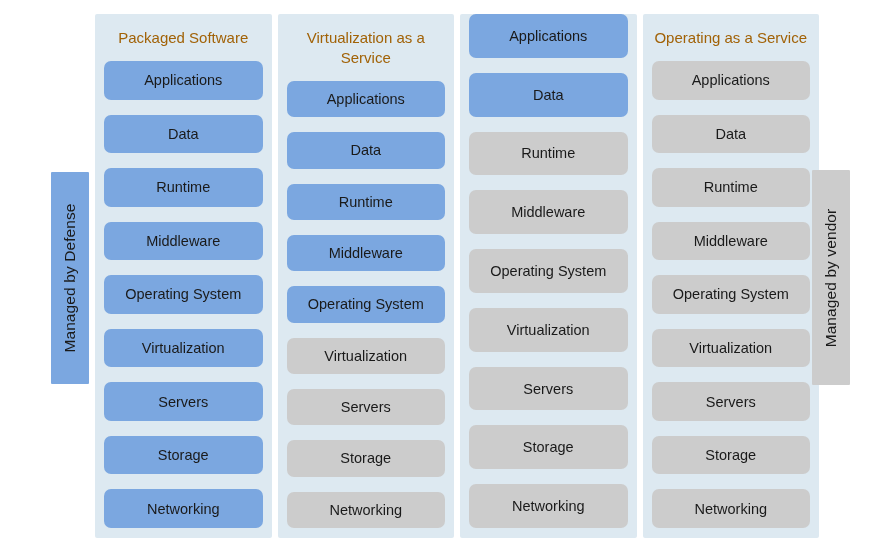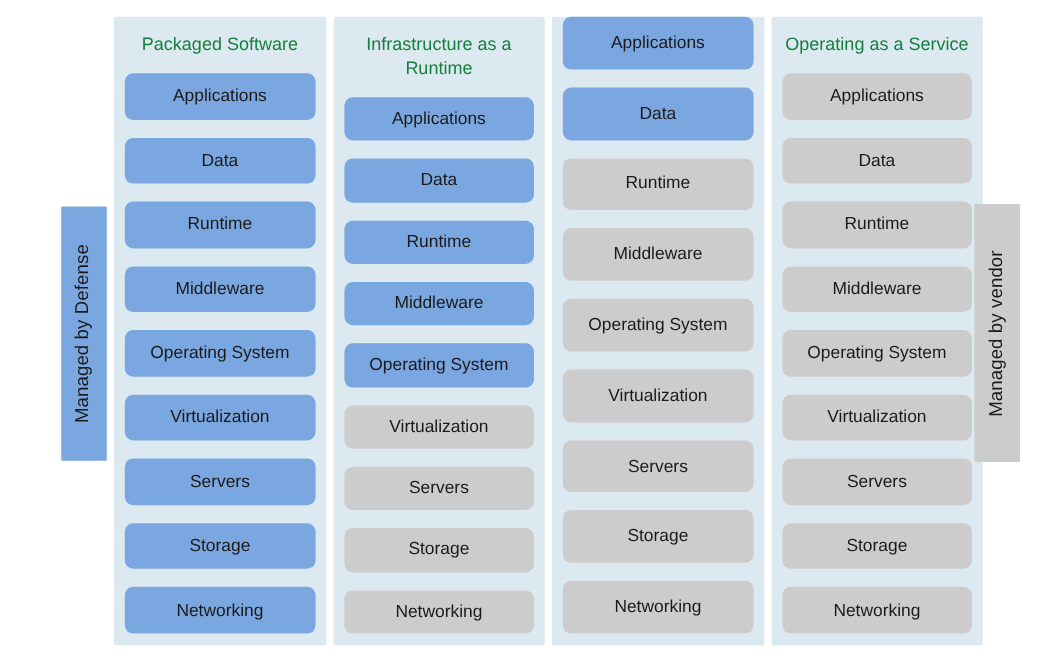--- a/index.html
+++ b/index.html
@@ -65,21 +65,21 @@
     border-radius: 2px;
     display: flex;
     flex-direction: column;
     align-items: stretch;
     padding: 0 9px 10px 9px;
     box-sizing: border-box;
   }
   .column-title {
     text-align: center;
     font-size: 15px;
-    color: #15803d;
+    color: #a16207;
     line-height: 1.33;
     padding: 14px 2px 13px 2px;
     min-height: 44px;
     box-sizing: border-box;
     display: flex;
     align-items: center;
     justify-content: center;
   }
   .layers {
     display: flex;
@@ -121,21 +121,21 @@
         <div class="layer managed-self">Middleware</div>
         <div class="layer managed-self">Operating System</div>
         <div class="layer managed-self">Virtualization</div>
         <div class="layer managed-self">Servers</div>
         <div class="layer managed-self">Storage</div>
         <div class="layer managed-self">Networking</div>
       </div>
     </div>
 
     <div class="column">
-      <div class="column-title">Infrastructure as a Runtime</div>
+      <div class="column-title">Virtualization as a Service</div>
       <div class="layers">
         <div class="layer managed-self">Applications</div>
         <div class="layer managed-self">Data</div>
         <div class="layer managed-self">Runtime</div>
         <div class="layer managed-self">Middleware</div>
         <div class="layer managed-self">Operating System</div>
         <div class="layer managed-vendor">Virtualization</div>
         <div class="layer managed-vendor">Servers</div>
         <div class="layer managed-vendor">Storage</div>
         <div class="layer managed-vendor">Networking</div>

